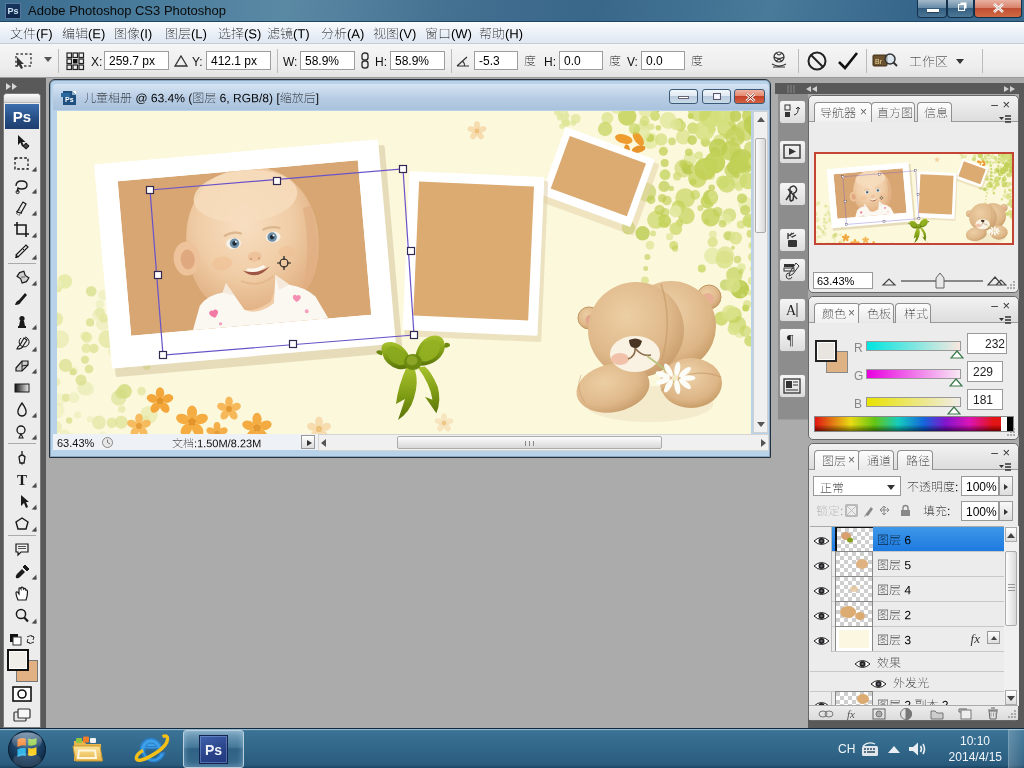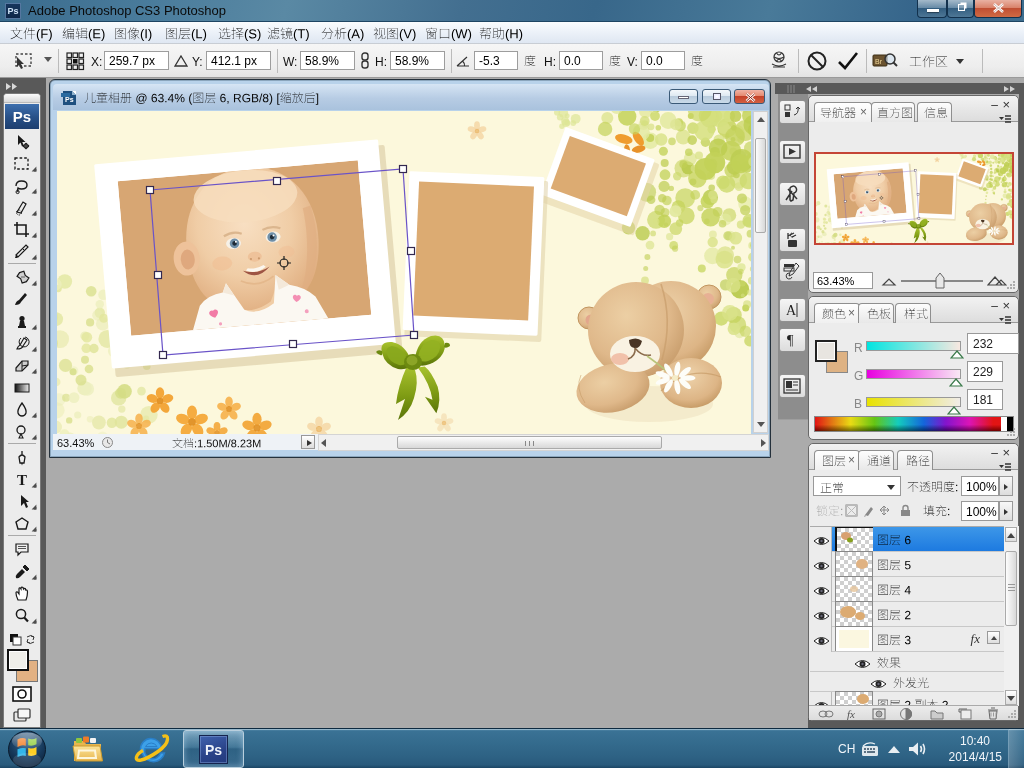--- a/index.html
+++ b/index.html
@@ -1697,21 +1697,21 @@
 
   <div class="abs" style="left:6px;top:43px;width:22px;height:22px;background:#e8e5e0;border:2px solid #222;box-shadow:0 0 0 1px #fff inset;z-index:2;"></div>
   <div class="abs" style="left:17px;top:54px;width:22px;height:22px;background:#deb283;border:1px solid #888;"></div>
 
   <div class="abs" style="left:45px;top:40px;width:160px;height:90px;font-size:12px;color:#888;">
     <div class="abs" style="left:0;top:4px;">R</div>
     <div class="abs" style="left:12px;top:4px;width:95px;height:10px;border:1px solid #999;background:linear-gradient(90deg,#00e5e0,#f8e8e0);"></div>
     <svg class="abs" style="left:96px;top:13px;" width="14" height="10">
         <path d="M7 1 L13 8 L1 8 Z" fill="#fff" stroke="#3a7a4a" stroke-width="1.2"></path>
       </svg>
-    <div class="abs" style="left:113px;top:-4px;width:52px;height:21px;background:#fff;border:1px solid #999;color:#222;padding:3px 0 0 5px;">232</div>
+    <div class="abs" style="left:113px;top:-4px;width:40px;height:21px;background:#fff;border:1px solid #999;color:#222;padding:3px 0 0 17px;">232</div>
     <div class="abs" style="left:0;top:32px;">G</div>
     <div class="abs" style="left:12px;top:32px;width:95px;height:10px;border:1px solid #999;background:linear-gradient(90deg,#e800e0,#f8e8f4);"></div>
     <svg class="abs" style="left:95px;top:41px;" width="14" height="10">
         <path d="M7 1 L13 8 L1 8 Z" fill="#fff" stroke="#3a7a4a" stroke-width="1.2"></path>
       </svg>
     <div class="abs" style="left:113px;top:24px;width:36px;height:21px;background:#fff;border:1px solid #999;color:#222;padding:3px 0 0 5px;">229</div>
     <div class="abs" style="left:0;top:60px;">B</div>
     <div class="abs" style="left:12px;top:60px;width:95px;height:10px;border:1px solid #999;background:linear-gradient(90deg,#e8e200,#f0ece8);"></div>
     <svg class="abs" style="left:93px;top:69px;" width="14" height="10">
         <path d="M7 1 L13 8 L1 8 Z" fill="#fff" stroke="#3a7a4a" stroke-width="1.2"></path>
@@ -2240,17 +2240,17 @@
         <rect x="13" y="7" width="2" height="2"></rect>
         <rect x="4" y="10" width="2" height="2"></rect>
         <rect x="7" y="10" width="8" height="2"></rect>
       </g>
   </svg>
   <div class="abs" style="left:888px;top:17px;width:0;height:0;border-left:6px solid transparent;border-right:6px solid transparent;border-bottom:7px solid #e8eef2;"></div>
   <svg class="abs" style="left:907px;top:11px;" width="20" height="18">
     <path d="M2 7 L6 7 L11 2.5 L11 15.5 L6 11 L2 11 Z" fill="#e8eef2"></path>
     <path d="M13.5 6 Q15.5 9 13.5 12 M16 4 Q19 9 16 14" stroke="#e8eef2" stroke-width="1.6" fill="none"></path>
   </svg>
-  <div class="abs trayt" style="left:948px;top:5px;width:42px;text-align:right;">10:40</div>
+  <div class="abs trayt" style="left:948px;top:5px;width:42px;text-align:right;">10:10</div>
   <div class="abs trayt" style="left:938px;top:21px;width:64px;text-align:right;">2014/4/15</div>
   <div class="abs" style="left:1008px;top:0;width:1px;height:40px;background:rgba(160,190,210,.6);"></div>
   <div class="abs" style="left:1009px;top:0;width:15px;height:40px;background:linear-gradient(90deg,rgba(255,255,255,.22),rgba(255,255,255,.06));"></div>
 </div>
 
 </body></html>

